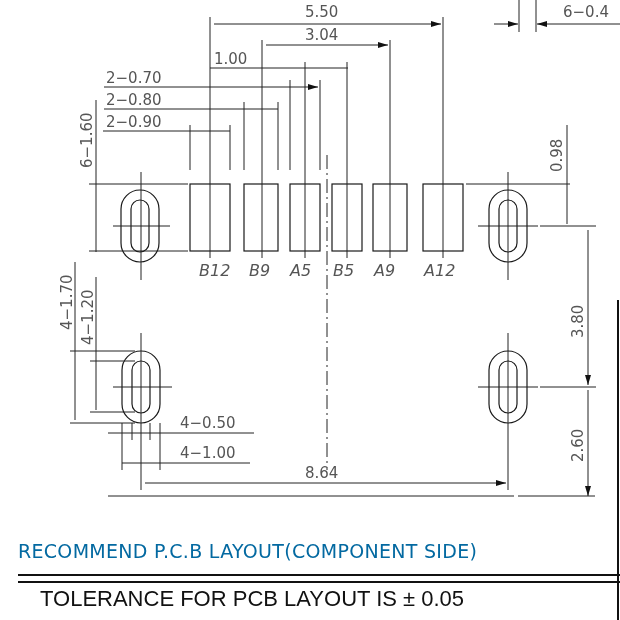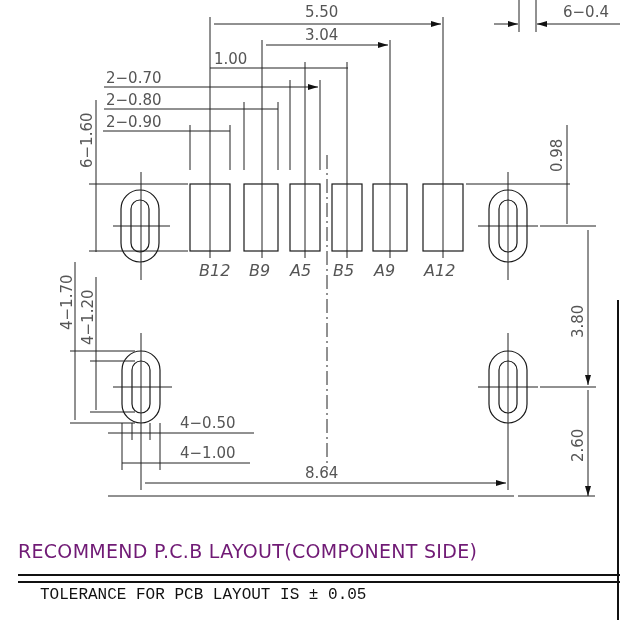--- a/index.html
+++ b/index.html
@@ -3,22 +3,22 @@
 <meta charset="utf-8">
 <style>
   html,body{margin:0;padding:0;background:#fff;}
   body{width:620px;height:620px;overflow:hidden;position:relative;font-family:"DejaVu Sans",sans-serif;}
   svg{position:absolute;left:0;top:0;}
   .ln{stroke:#1a1a1a;stroke-width:1.2;fill:none;}
   .thin{stroke:#222;stroke-width:1;fill:none;}
   .dash{stroke:#222;stroke-width:1;stroke-dasharray:14 4 2 4;fill:none;}
   .dim{font-family:"DejaVu Sans",sans-serif;font-size:15px;fill:#555;}
   .pin{font-family:"DejaVu Sans",sans-serif;font-size:16px;fill:#555;font-style:italic;}
-  .title{position:absolute;left:18px;top:540px;font-family:"DejaVu Sans",sans-serif;font-size:19px;color:#701a75;letter-spacing:0.3px;white-space:nowrap;}
-  .tol{position:absolute;left:40px;top:586px;font-family:Liberation Mono, monospace;font-size:16px;color:#111;white-space:nowrap;}
+  .title{position:absolute;left:18px;top:540px;font-family:"DejaVu Sans",sans-serif;font-size:19px;color:#0369a1;letter-spacing:0.3px;white-space:nowrap;}
+  .tol{position:absolute;left:40px;top:586px;font-family:Liberation Sans, sans-serif;font-size:22px;color:#111;white-space:nowrap;}
   .rule1{position:absolute;left:18px;top:574px;width:602px;height:2px;background:#111;}
   .rule2{position:absolute;left:18px;top:581px;width:602px;height:2px;background:#111;}
   .vrule{position:absolute;left:617px;top:300px;width:2px;height:320px;background:#111;}
 </style>
 </head>
 <body>
 
 <svg width="620" height="620" viewBox="0 0 620 620">
   <defs>
     <pattern id="hatch" patternUnits="userSpaceOnUse" width="7" height="7" patternTransform="rotate(45)">

